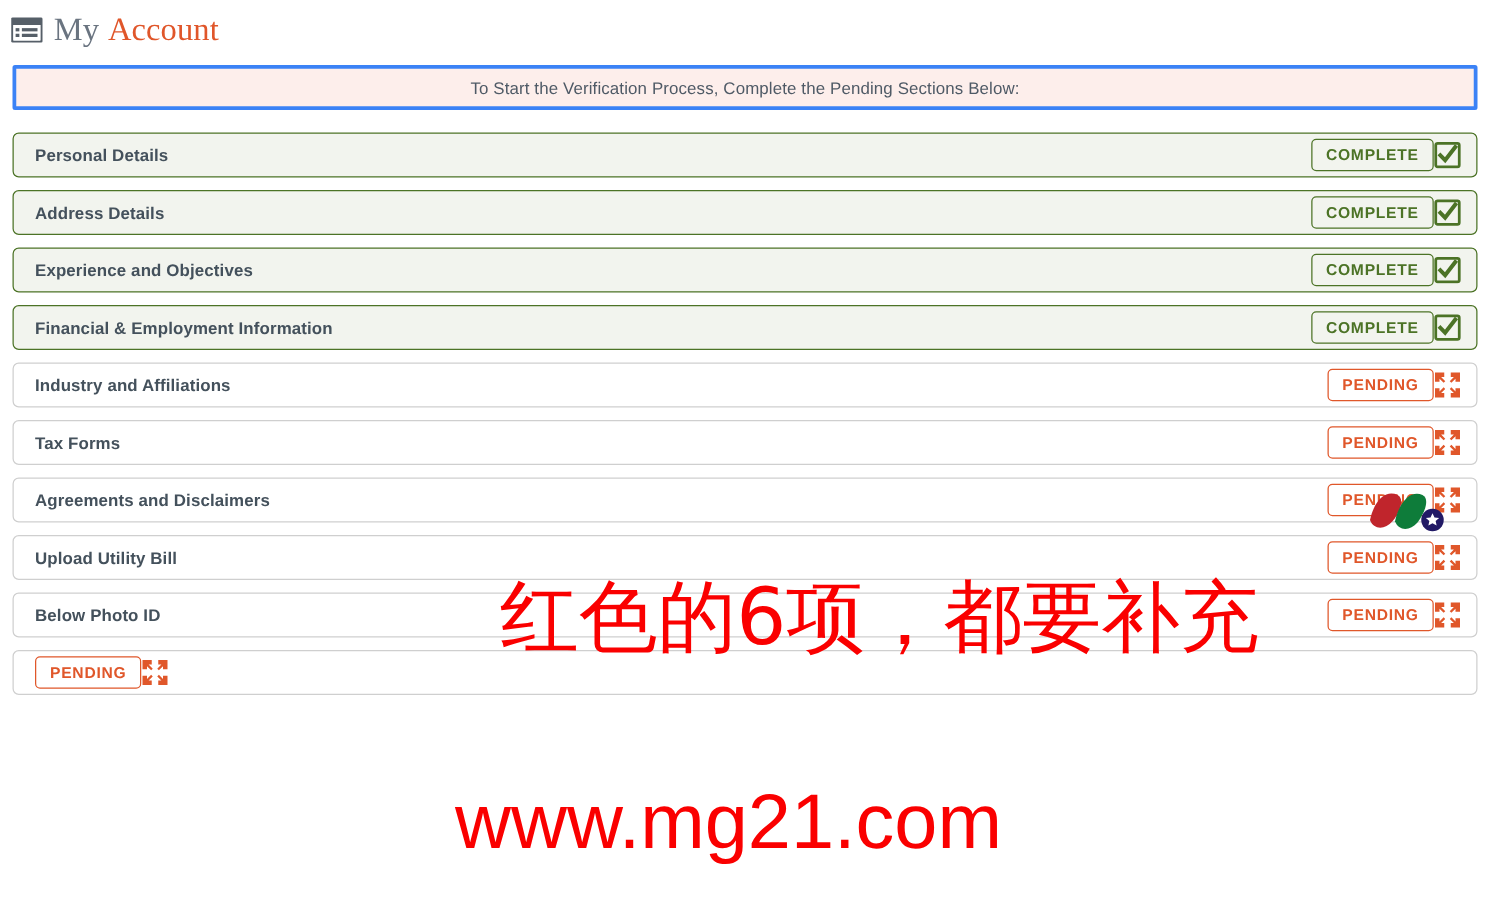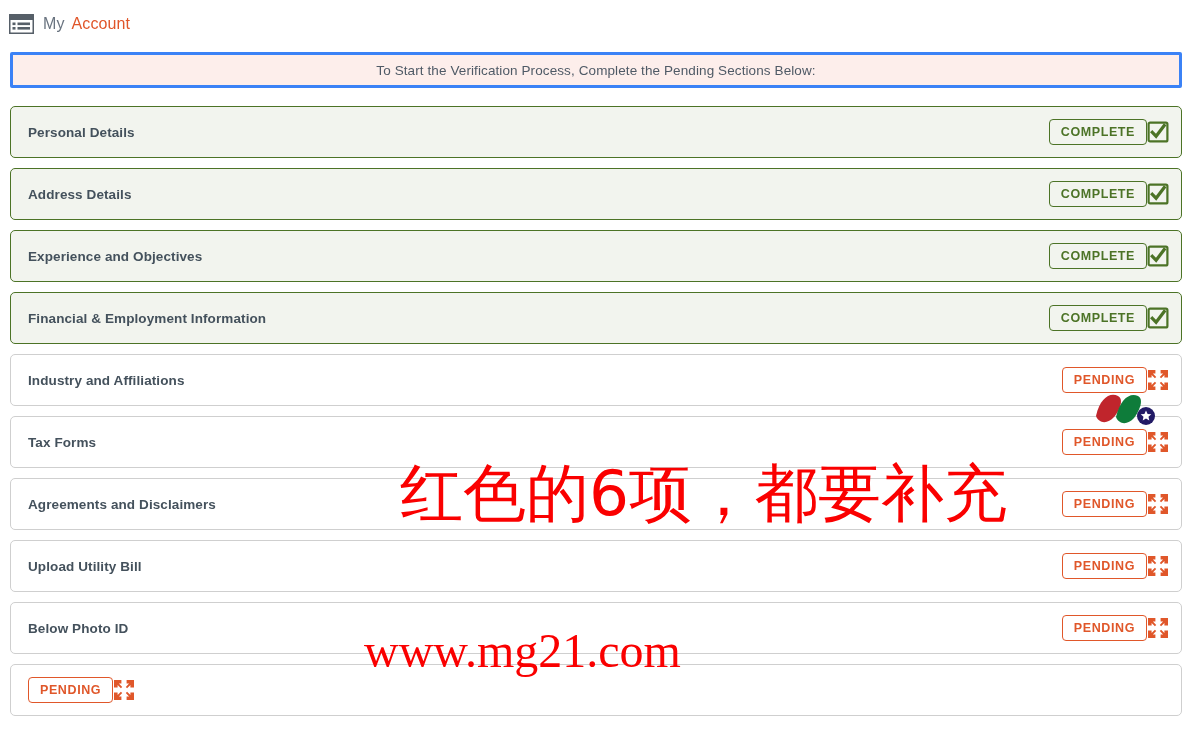--- a/index.html
+++ b/index.html
@@ -23,25 +23,26 @@
     padding: 6px 0 0 9px;
     height: 36px;
   }
   .list-icon {
     width: 25px;
     height: 20px;
     flex: 0 0 auto;
     display: block;
   }
   .page-title {
-    font-size: 16px;
+    font-size: 26px;
     font-weight: normal;
     letter-spacing: 0.1px;
     line-height: 1;
     white-space: nowrap;
+    font-family: Liberation Serif, serif;
   }
   .title-my { color: #6a7480; }
   .title-account { color: #e0562a; margin-left: 7px; }
 
   
   .alert-banner {
     position: absolute;
     left: 10px;
     top: 52px;
     width: 1172px;
@@ -62,21 +63,21 @@
 
   
   .sections {
     position: absolute;
     left: 10px;
     top: 106px;
     width: 1172px;
   }
   .section-row {
     box-sizing: border-box;
-    height: 52px;
+    height: 36px;
     margin-bottom: 10px;
     border-radius: 5px;
     display: flex;
     align-items: center;
     padding: 0 12px 0 17px;
     position: relative;
   }
   .section-row.complete {
     border: 1px solid #4c7326;
     background: #f2f4ee;
@@ -141,22 +142,22 @@
     left: 356px;
     top: 462px;
     font-size: 63px;
     font-family: "DejaVu Sans", sans-serif;
     line-height: 1;
     margin-left: 44px;
   }
   .wm-url {
     left: 364px;
     top: 627px;
-    font-size: 48px;
-    font-family: Liberation Serif, serif;
+    font-size: 62px;
+    font-family: Liberation Sans, sans-serif;
     line-height: 1;
   }
   .wm-logo {
     position: absolute;
     left: 1094px;
     top: 390px;
     width: 64px;
     height: 38px;
     pointer-events: none;
   }

